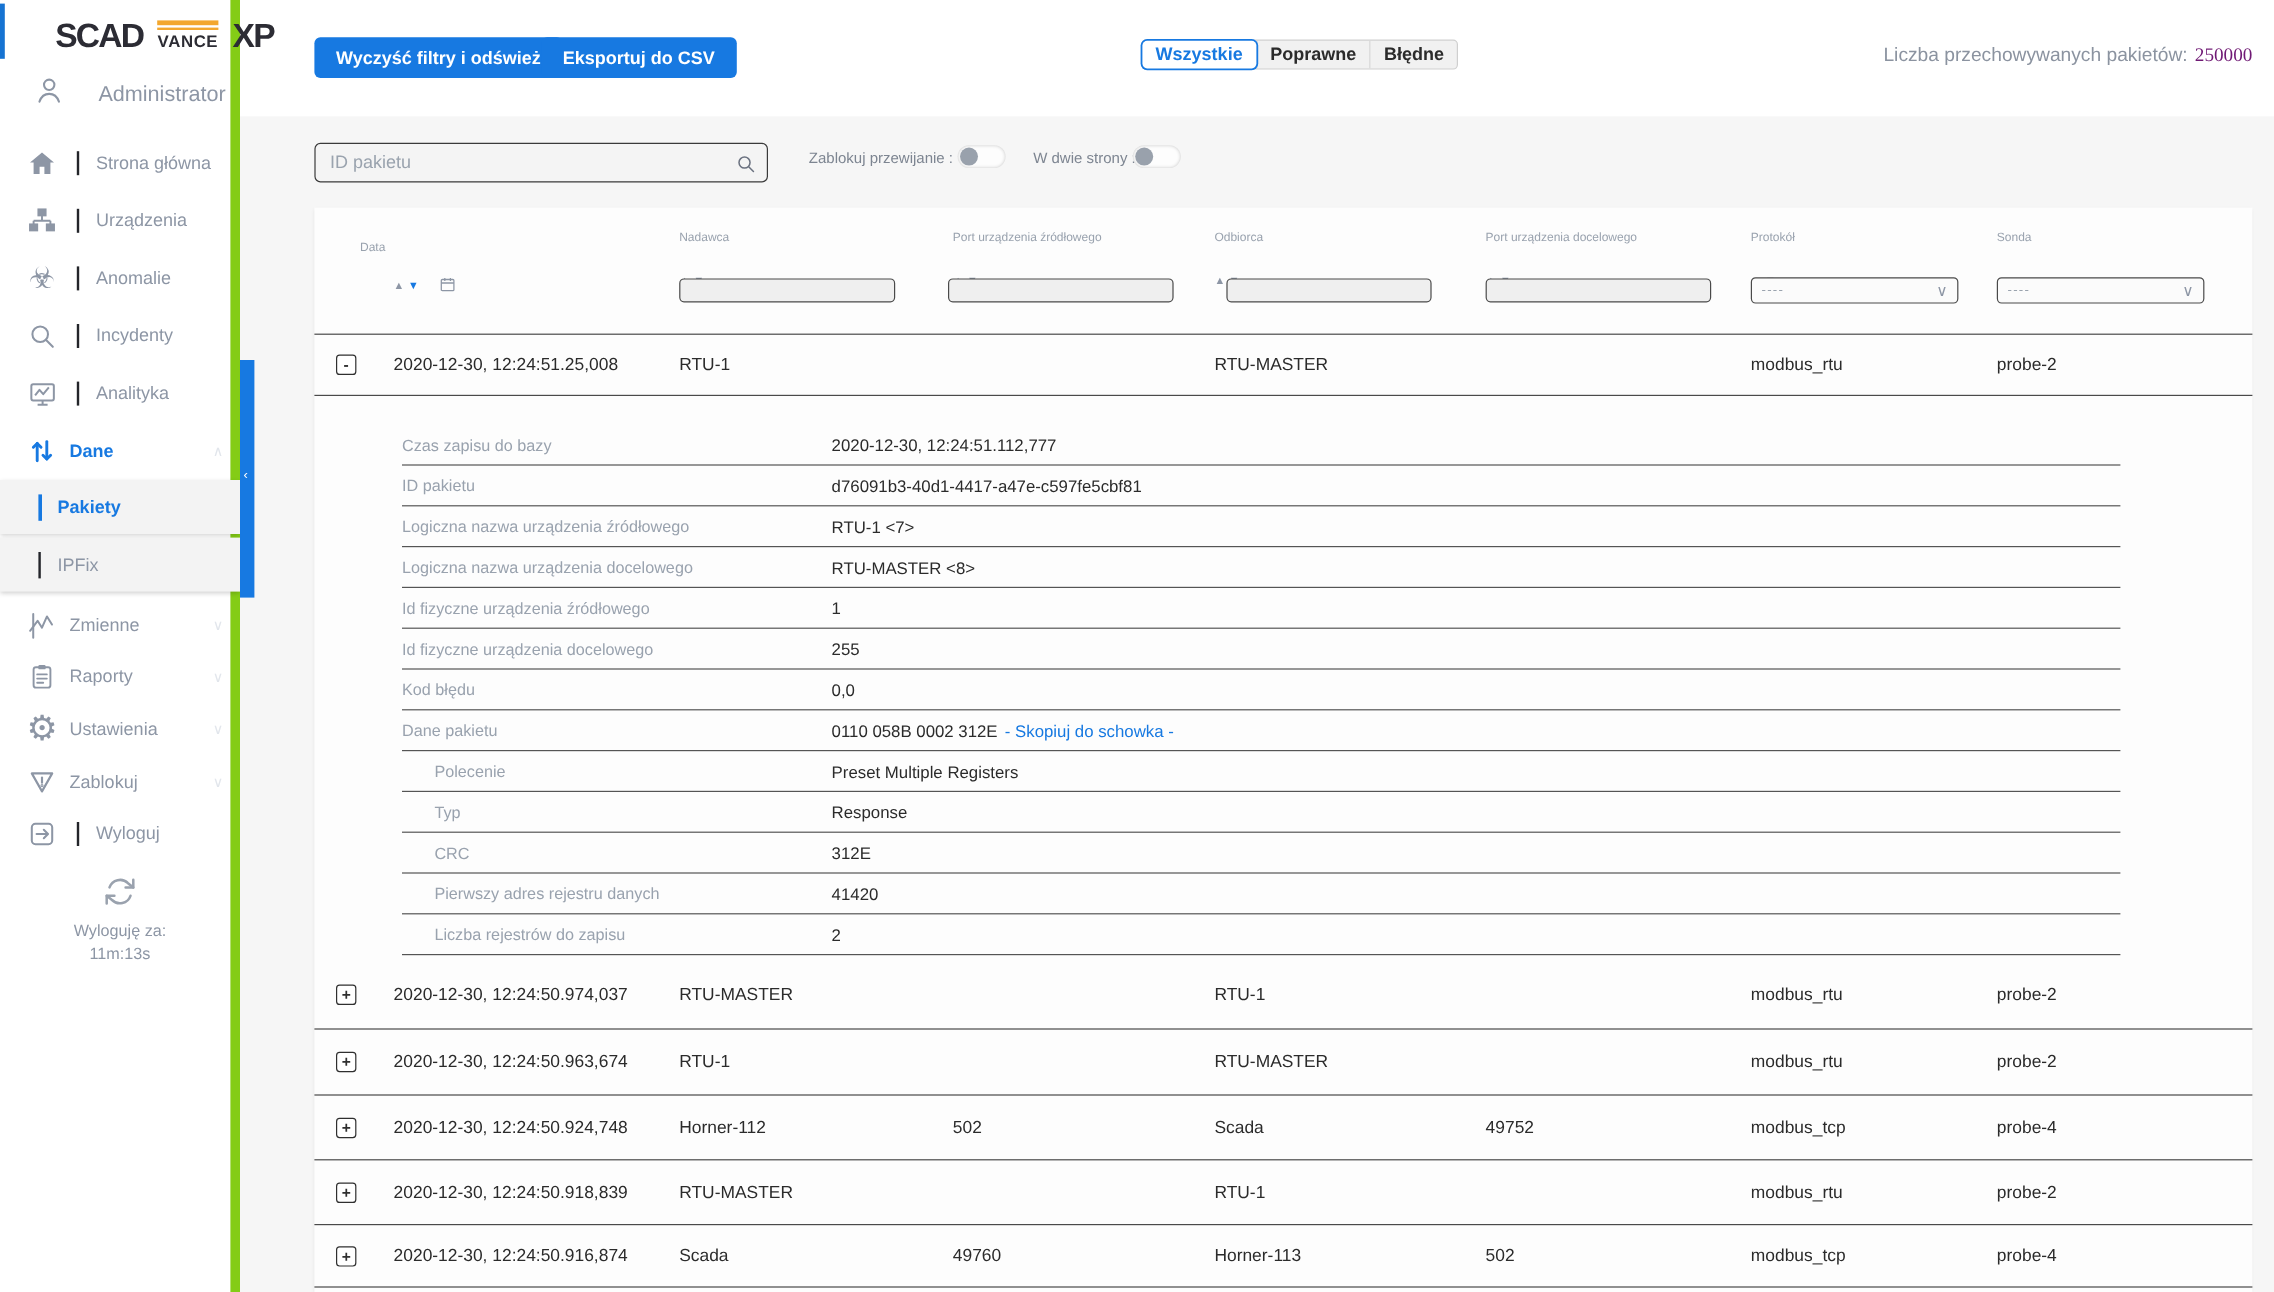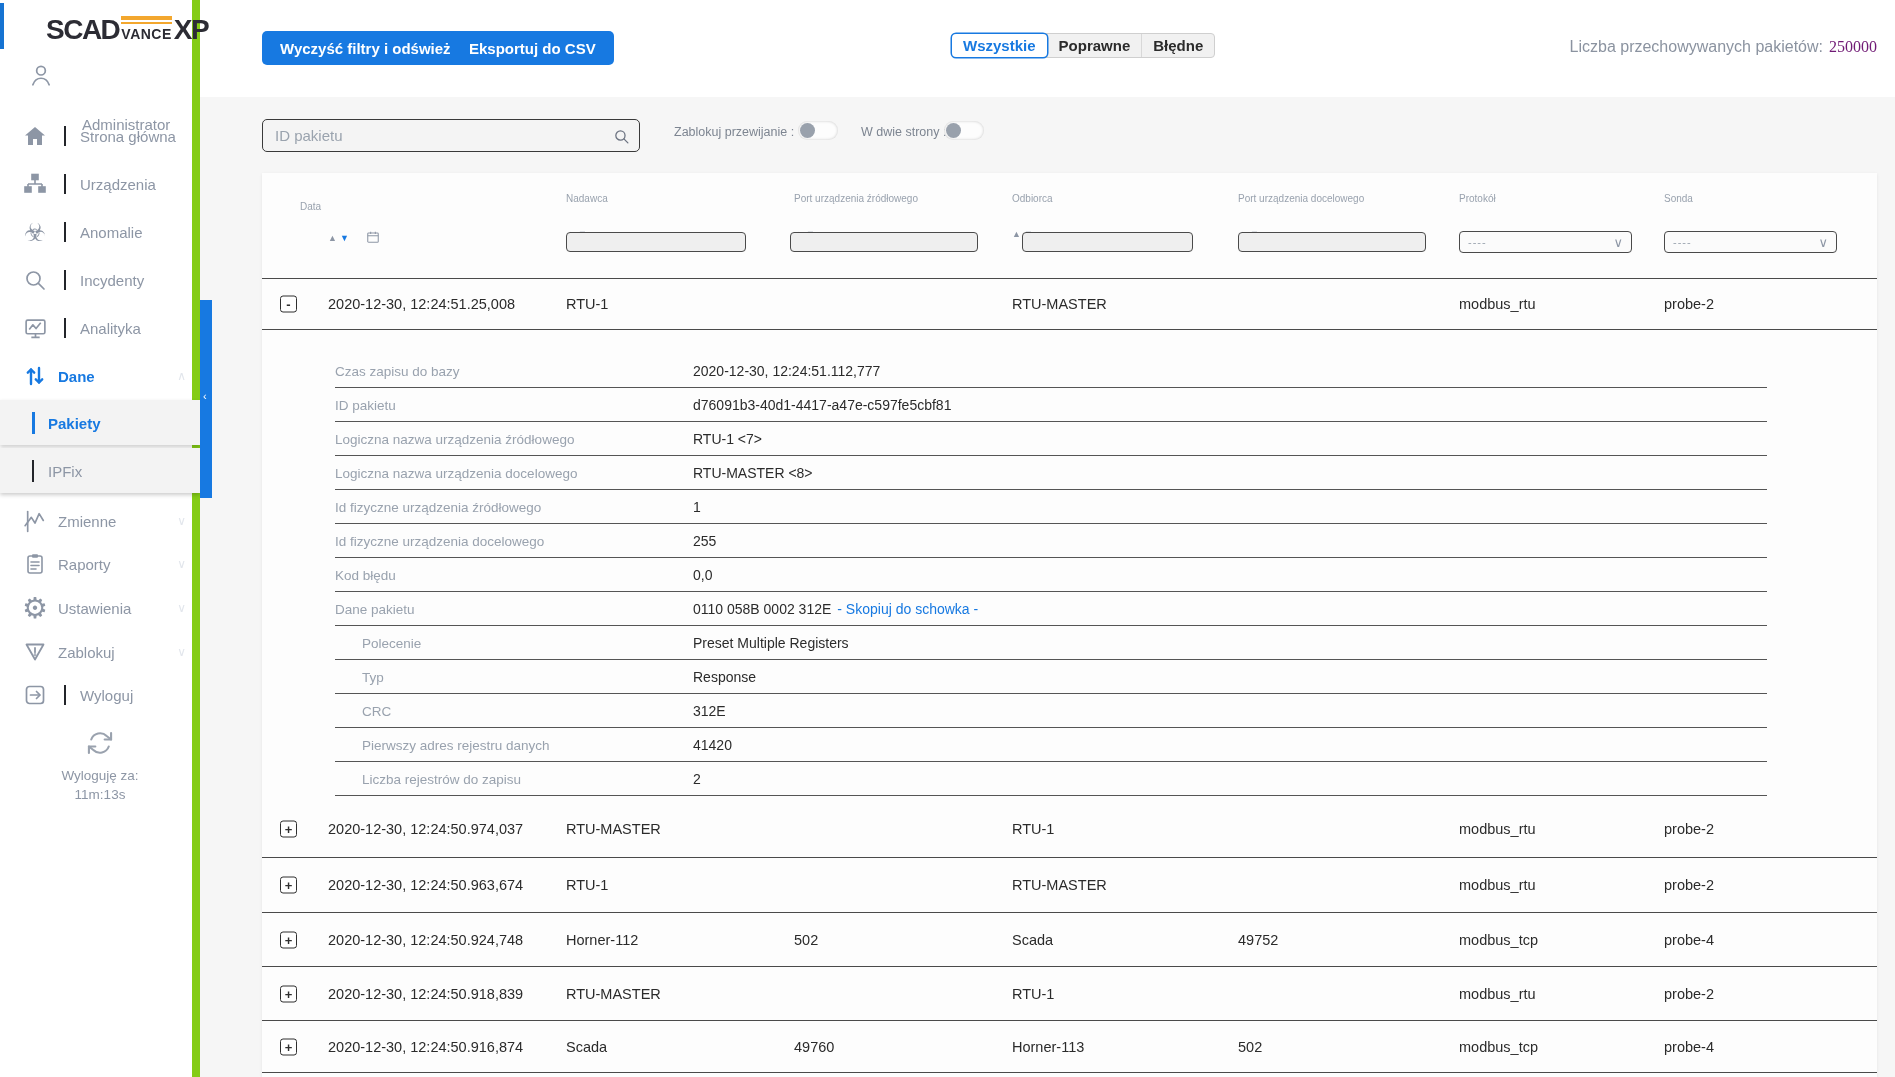--- a/index.html
+++ b/index.html
@@ -9,28 +9,28 @@
     font-family:"Liberation Sans", sans-serif; color:#2b2b2b;
   }
   svg { display:block; }
 
   
   .sidebar { position:absolute; left:0; top:0; width:200px; height:1077px;
     background:#ffffff; border-right:8px solid #84cc16; z-index:5; }
   .corner-strip { position:absolute; left:0; top:3px; width:4px; height:46px; background:#1673d2; }
   .logo { position:absolute; left:46px; top:14px; display:flex; align-items:baseline; cursor:pointer; }
   .logo .big { font-size:28px; font-weight:bold; color:#2c2c34; letter-spacing:-1.5px; }
-  .logo .vance-wrap { position:relative; margin:0 2px; }
+  .logo .vance-wrap { position:relative; margin:0 12px; }
   .logo .vance { font-size:14px; font-weight:bold; color:#2c2c34; letter-spacing:.5px; }
   .logo .bar1 { position:absolute; left:0; right:0; top:-9px; height:4px; background:#f3a72e; }
   .logo .bar2 { position:absolute; left:0; right:0; top:-3px; height:2px; background:#f3a72e; }
 
   .admin-row { position:absolute; left:0; top:60px; width:200px; height:34px; }
   .admin-row .ico { position:absolute; left:28px; top:2px; }
-  .admin-row .lbl { position:absolute; left:82px; top:8px; font-size:15px; color:#8d96a5;margin-top:48px; }
+  .admin-row .lbl { position:absolute; left:82px; top:8px; font-size:18px; color:#8d96a5; }
 
   .nav-item { position:absolute; left:0; width:200px; height:48px; cursor:pointer; }
   .nav-item .ico { position:absolute; left:22px; top:50%; transform:translateY(-50%);
     width:26px; height:26px; display:flex; align-items:center; justify-content:center; }
   .nav-item .glyph { font-size:25px; color:#8d96a5; line-height:1; }
   .nav-item .sep { position:absolute; left:64px; top:50%; transform:translateY(-50%);
     width:2px; height:20px; background:#23252a; }
   .nav-item .lbl { position:absolute; left:58px; top:50%; transform:translateY(-50%);
     font-size:15px; color:#8d96a5; white-space:nowrap; }
   .nav-item.with-sep .lbl { left:80px; }

